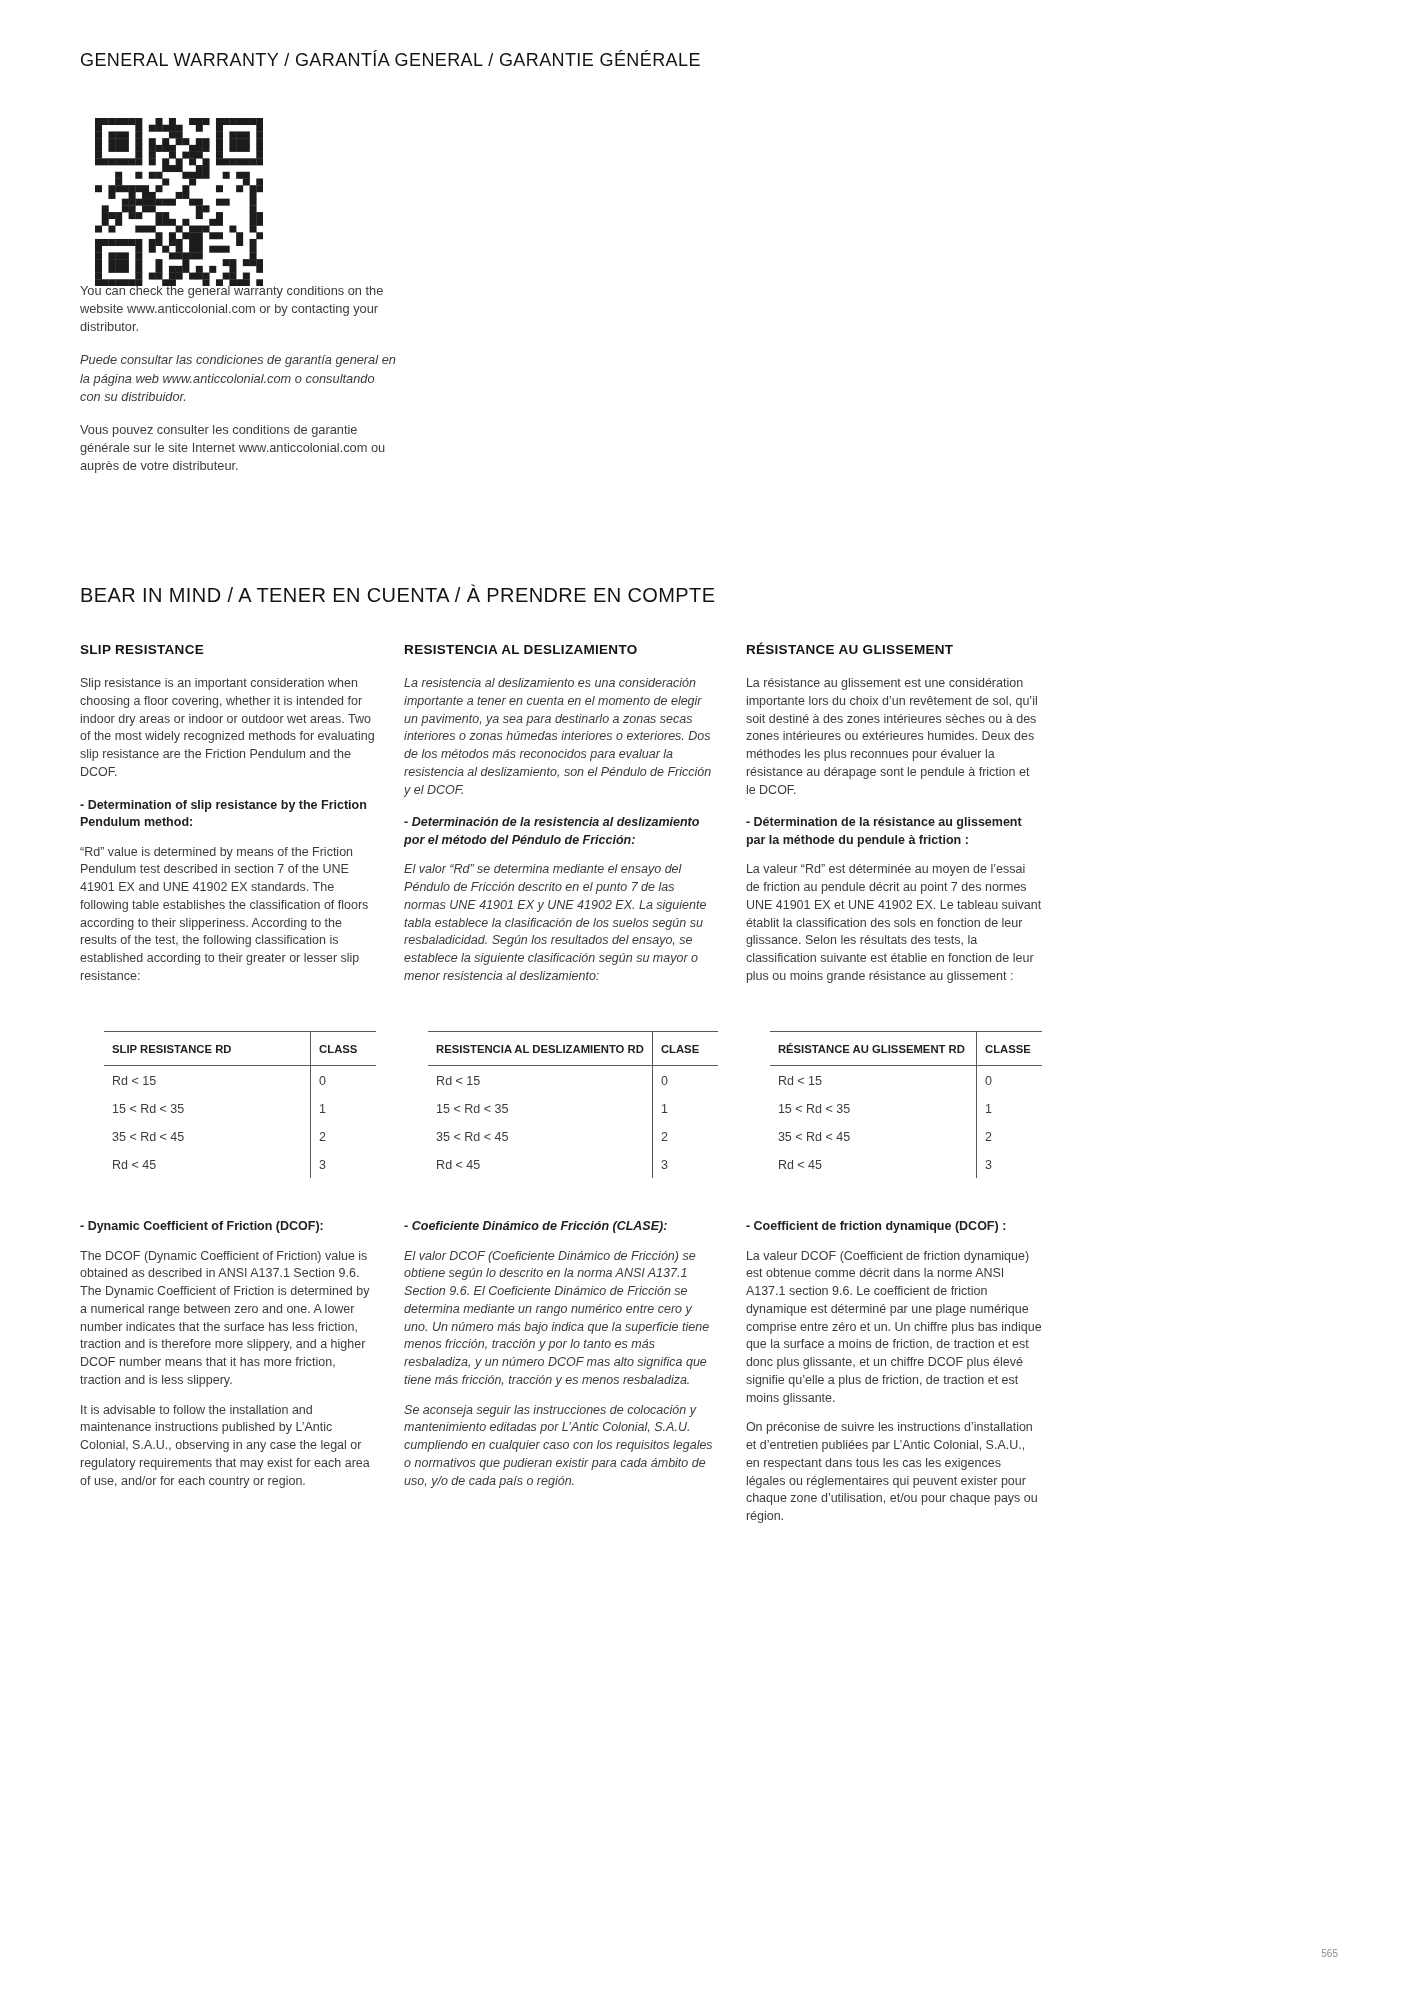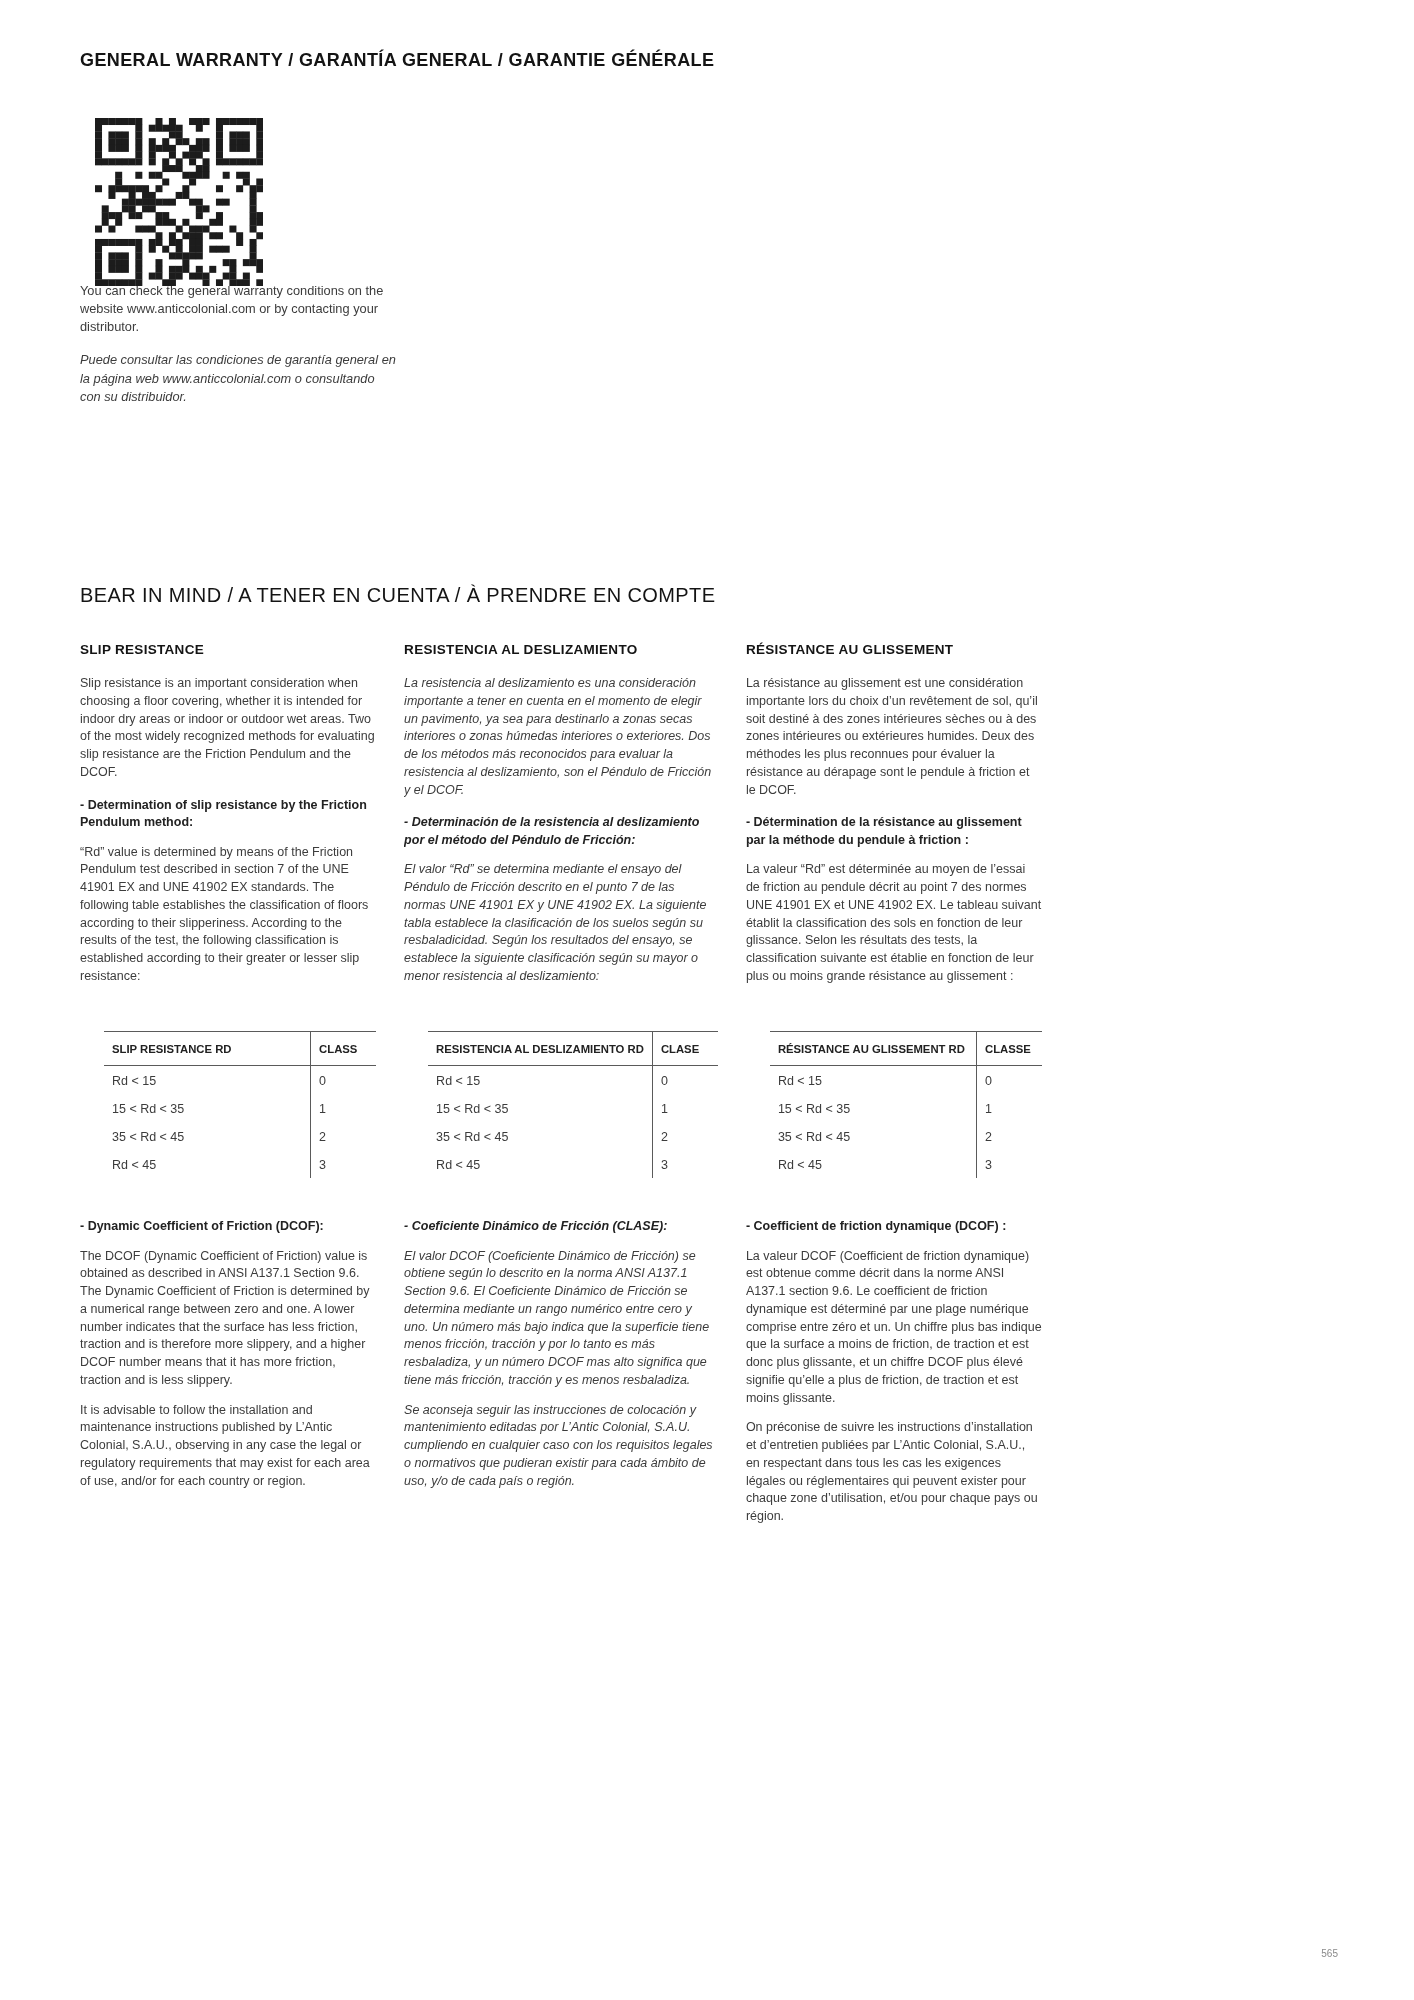--- a/index.html
+++ b/index.html
@@ -12,21 +12,21 @@
     font-family: "Liberation Sans", sans-serif;
     color: #3c3c3c;
     overflow: hidden;
   }
   .main-title {
     position: absolute;
     left: 80px;
     top: 50px;
     margin: 0;
     font-size: 18px;
-    font-weight: bold;
+    font-weight: normal;
     letter-spacing: 0.4px;
     color: #141414;
   }
   .qr {
     position: absolute;
     left: 95px;
     top: 118px;
     width: 168px;
     height: 168px;
   }
@@ -415,20 +415,21 @@
           <rect x="141.12" y="161.28" width="7.02" height="7.02"></rect>
           <rect x="147.84" y="161.28" width="7.02" height="7.02"></rect>
           <rect x="161.28" y="161.28" width="7.02" height="7.02"></rect>
         </g>
       </svg>
   </div>
 
   <div class="warranty-block">
     <p>You can check the general warranty conditions on the website www.anticcolonial.com or by contacting your distributor.</p>
     <p class="italic">Puede consultar las condiciones de garantía general en la página web www.anticcolonial.com o consultando con su distribuidor.</p>
+    <p>Vous pouvez consulter les conditions de garantie générale sur le site Internet www.anticcolonial.com ou auprès de votre distributeur.</p>
   </div>
 
   <h2 class="section-title">BEAR IN MIND / A TENER EN CUENTA / À PRENDRE EN COMPTE</h2>
 
   <div class="columns">
 
     <section class="col">
       <h3>SLIP RESISTANCE</h3>
       <div class="col-top">
         <p class="body">Slip resistance is an important consideration when choosing a floor covering, whether it is intended for indoor dry areas or indoor or outdoor wet areas. Two of the most widely recognized methods for evaluating slip resistance are the Friction Pendulum and the DCOF.</p>

